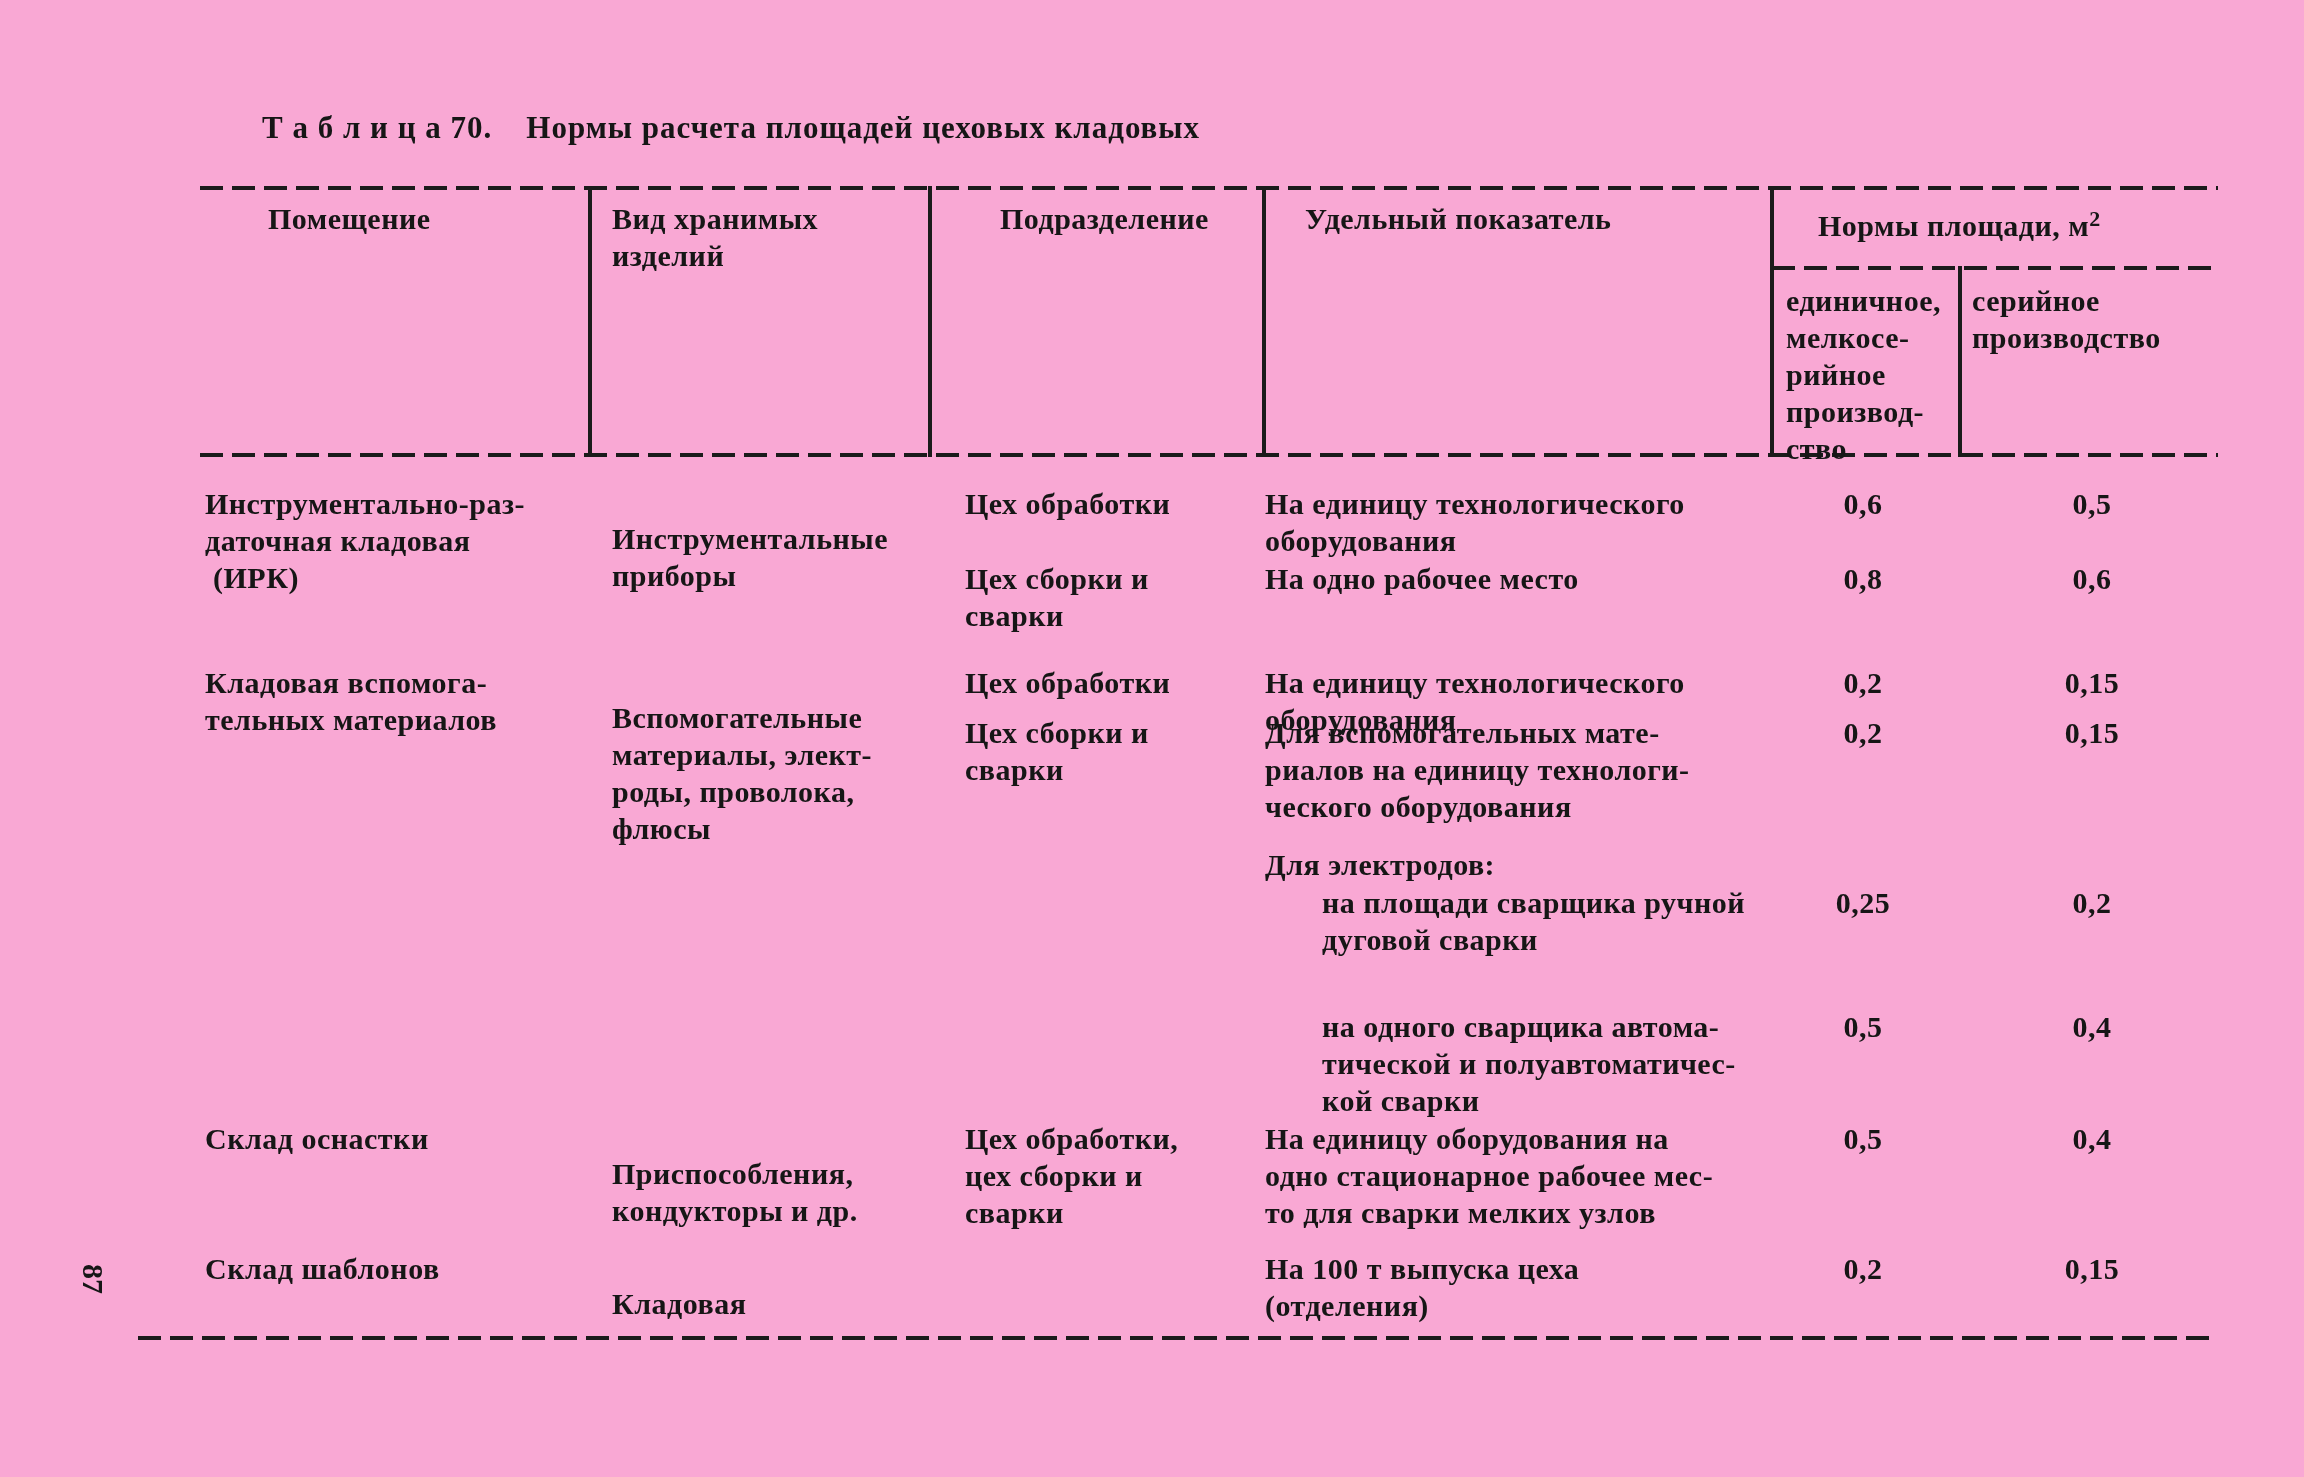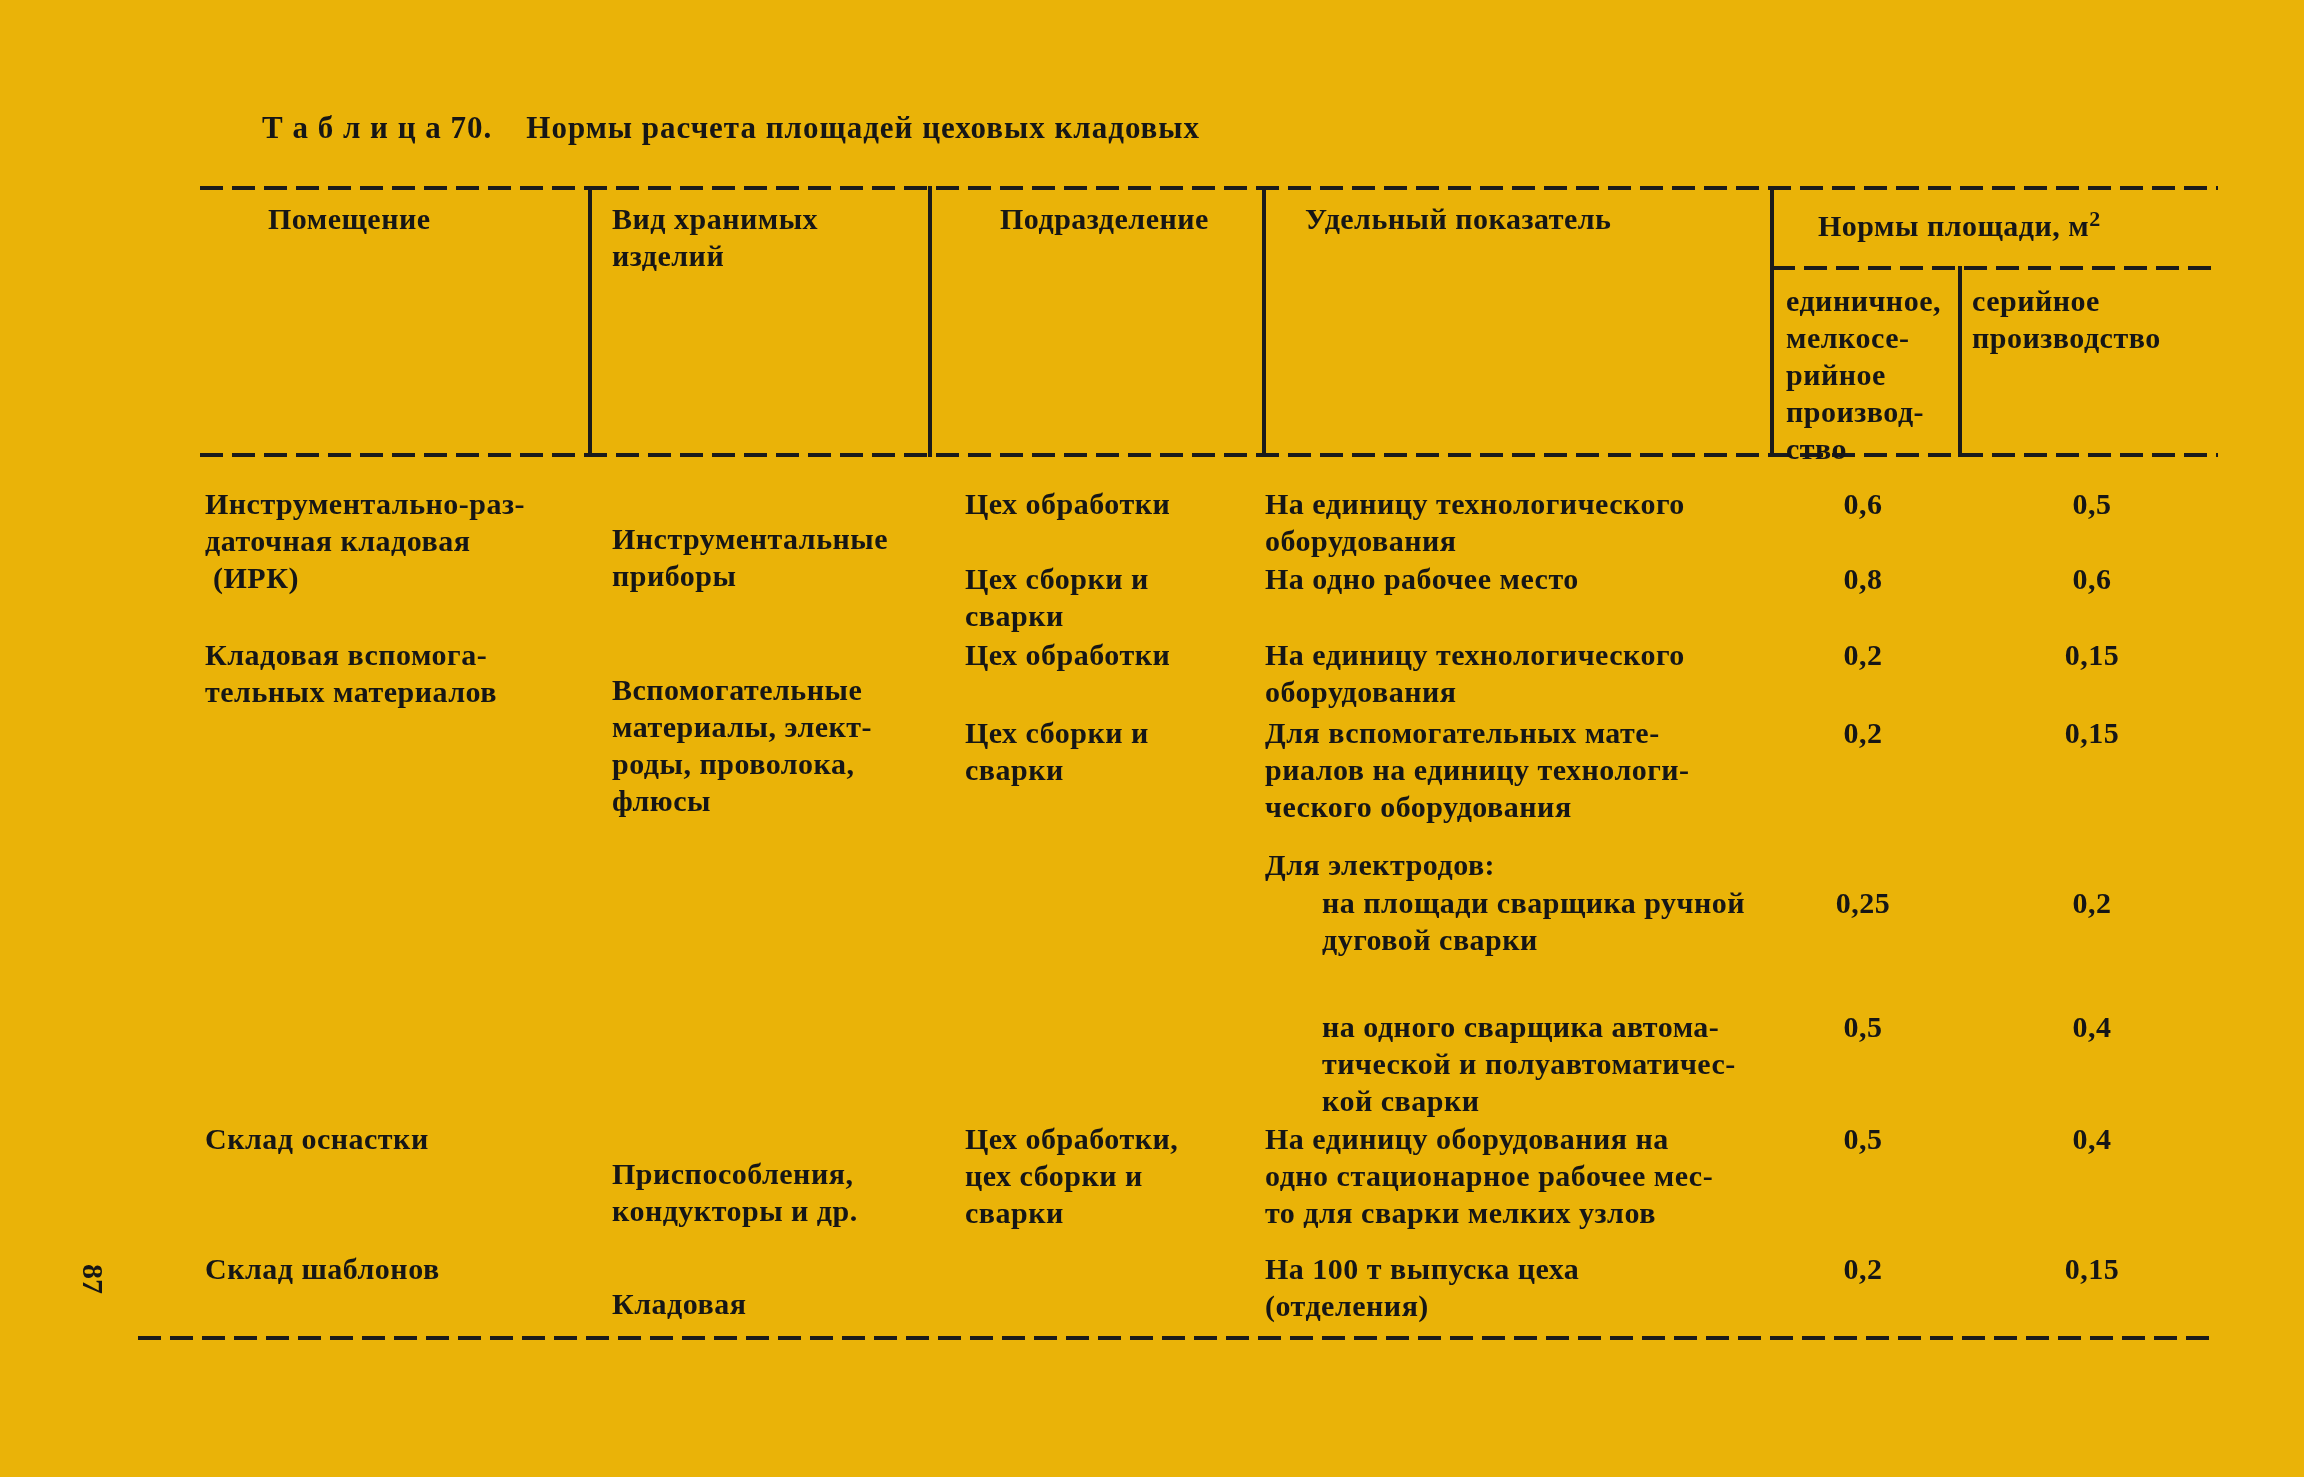--- a/index.html
+++ b/index.html
@@ -4,21 +4,21 @@
 <style>
   html, body {
     margin: 0;
     padding: 0;
     background: #e8e8e8;
   }
   .page {
     position: relative;
     width: 2304px;
     height: 1477px;
-    background: #eab308;
+    background: #f9a8d4;
     overflow: hidden;
     font-family: "Liberation Serif", serif;
     color: #161616;
   }
   .title {
     position: absolute;
     left: 262px;
     top: 110px;
     font-size: 31px;
     font-weight: 700;
@@ -76,21 +76,21 @@
   .c-stored  { left: 612px;  width: 330px; margin-top: 35px; }
   .c-sub     { left: 965px;  width: 300px; }
   .c-ind     { left: 1265px; width: 515px; }
   .c-ind-sub { left: 1322px; width: 470px; }
   .c-v1      { left: 1788px; width: 150px; text-align: center; }
   .c-v2      { left: 2002px; width: 180px; text-align: center; }
 
   
   .y1  { top: 485px;  }
   .y2  { top: 560px;  }
-  .y3  { top: 636px;  }
+  .y3  { top: 664px;  }
   .y4  { top: 714px;  }
   .y5  { top: 846px;  }
   .y6  { top: 884px;  }
   .y7  { top: 970px;  }
   .y8  { top: 1008px; }
   .y9  { top: 1120px; }
   .y10 { top: 1250px; }
 
   .page-number {
     position: absolute;

